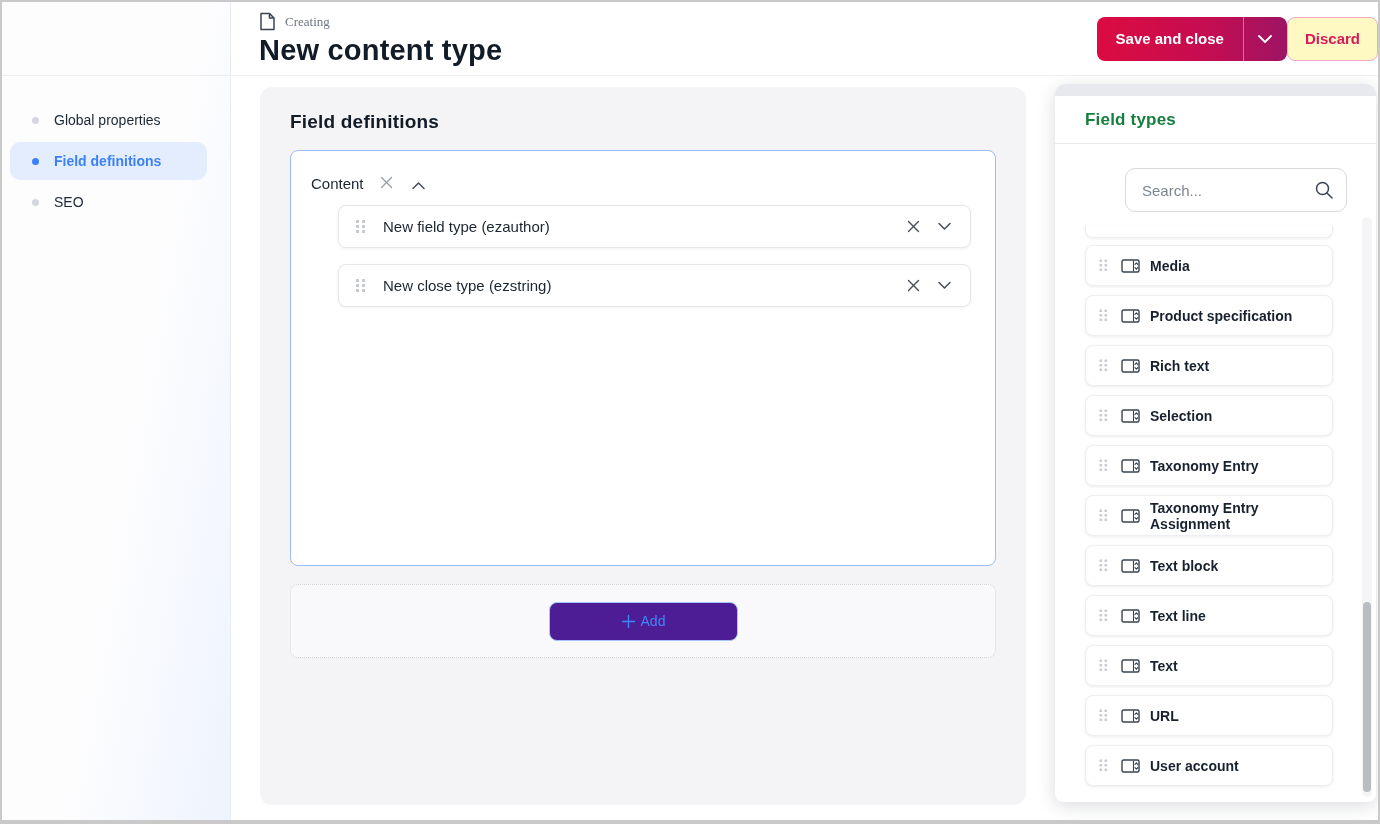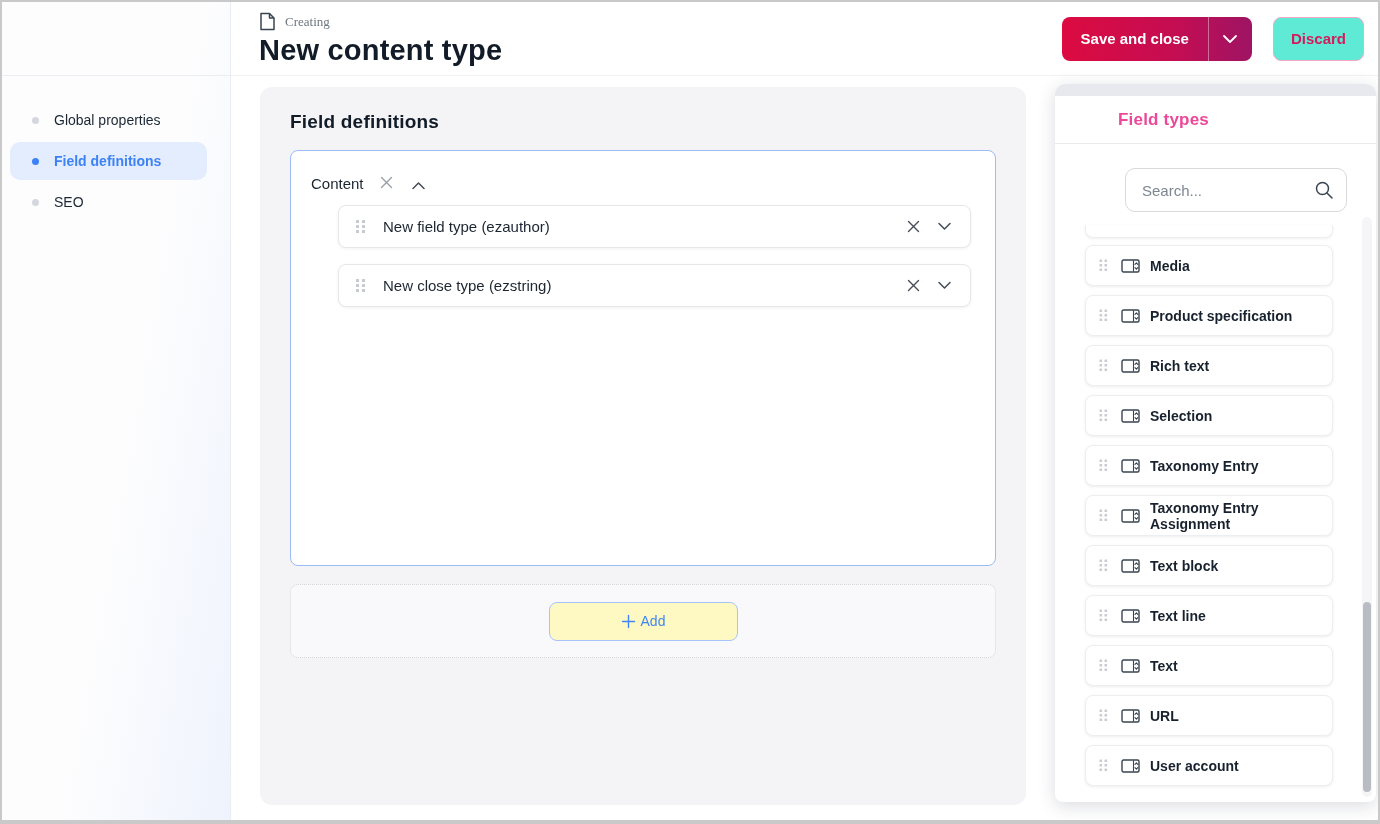--- a/index.html
+++ b/index.html
@@ -47,35 +47,35 @@
   
   .header {
     position: absolute; left: 229px; right: 0; top: 0; height: 74px;
     background: #fff; border-bottom: 1px solid #f1f2f5;
     display: flex; align-items: center;
   }
   .header-left { position: relative; margin-left: 28px; }
   .kicker-row { display: flex; align-items: center; gap: 9px; margin-top: 2px; }
   .kicker { font-size: 13px; color: #6e7681; font-family: Liberation Serif, serif; }
   .page-title { font-size: 29px; font-weight: 800; letter-spacing: .2px; color: #121c28; margin-top: 3px; }
-  .header-actions { margin-left: auto; display: flex; align-items: center; gap: 21px; padding-right: 14px; }
+  .header-actions { margin-left: auto; display: flex; align-items: center; gap: 0; padding-right: 0; }
   .btn-split { display: flex; height: 44px; border-radius: 8px; overflow: hidden;
     background: linear-gradient(90deg, #dc0b41 0%, #c40d52 60%, #9e1464 100%); cursor: pointer; }
   .btn-split .btn-main {
     color: #fff; font-size: 15px; font-weight: bold;
     display: flex; align-items: center; padding: 0 19px;
     background: none; border: none; font-family: inherit; cursor: pointer;
   }
   .btn-split .btn-caret {
     width: 44px; display: flex; align-items: center; justify-content: center;
     border: none; border-left: 1px solid rgba(255,255,255,.4);
     background: none; cursor: pointer;
   }
   .btn-discard {
-    height: 44px; padding: 0 17px; background: #5eead4;
+    height: 44px; padding: 0 17px; background: #fef9c3;
     border: 1px solid #f2a9c4; border-radius: 8px;
     color: #d61a5c; font-size: 15px; font-weight: bold; font-family: inherit; cursor: pointer;
   }
 
   
   .content { position: absolute; left: 229px; right: 0; top: 74px; bottom: 0; background: #fff; }
 
   
   .fd-container {
     position: absolute; left: 29px; top: 11px; width: 766px; height: 718px;
@@ -100,35 +100,35 @@
   .field-row .drag { margin-right: 17px; }
   .field-row .field-label { flex: 1; font-size: 15px; color: #1b2631; }
   .field-row .row-icons { display: flex; align-items: center; gap: 12px; }
 
   .add-zone {
     margin-top: 18px; height: 74px;
     border: 1px dotted #d2d4da; border-radius: 8px; background: #f9f9fb;
     display: flex; align-items: center; justify-content: center;
   }
   .add-btn {
-    width: 189px; height: 39px; background: #fef9c3;
+    width: 189px; height: 39px; background: #4c1d95;
     border: 1px solid #a7c4fa; border-radius: 8px;
     color: #4186f5; font-size: 14px; font-family: inherit;
     display: flex; align-items: center; justify-content: center; gap: 5px; cursor: pointer;
   }
 
   
   .ft-panel {
     position: absolute; left: 824px; top: 8px; width: 321px; height: 718px;
     background: #fff; border-radius: 10px 10px 8px 8px;
     box-shadow: 0 4px 18px rgba(30,40,60,.16);
   }
   .ft-strip { height: 12px; background: #e8e9ee; border-radius: 10px 10px 0 0; }
   .ft-title-row { padding: 14px 30px 13px; border-bottom: 1px solid #e9eaec; }
-  .ft-title { font-size: 17px; font-weight: 800; color: #ec4899; letter-spacing: .2px; margin-left: 33px; }
+  .ft-title { font-size: 17px; font-weight: 800; color: #15803d; letter-spacing: .2px; }
   .ft-search-wrap { position: relative; margin: 24px 29px 0 30px; padding-left: 40px; }
   .ft-search {
     width: 100%; height: 44px; border: 1px solid #d7d9dd; border-radius: 10px;
     padding: 0 42px 0 16px; font-size: 15px; font-family: inherit; color: #1b2631;
     outline: none; background: #fff;
   }
   .ft-search::placeholder { color: #7c8692; }
   .search-icon { position: absolute; right: 13px; top: 12px; }
   .ft-list { margin: 13px 43px 0 30px; }
   .ft-item-partial {

